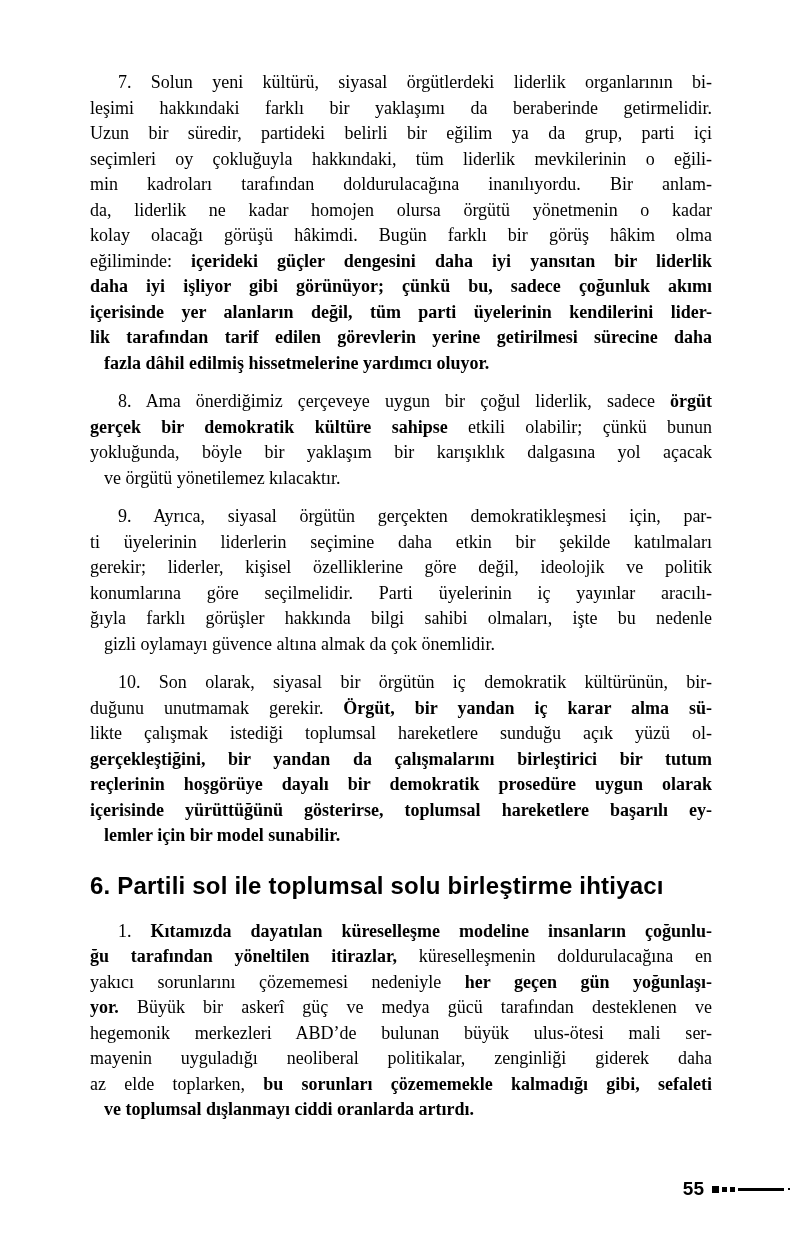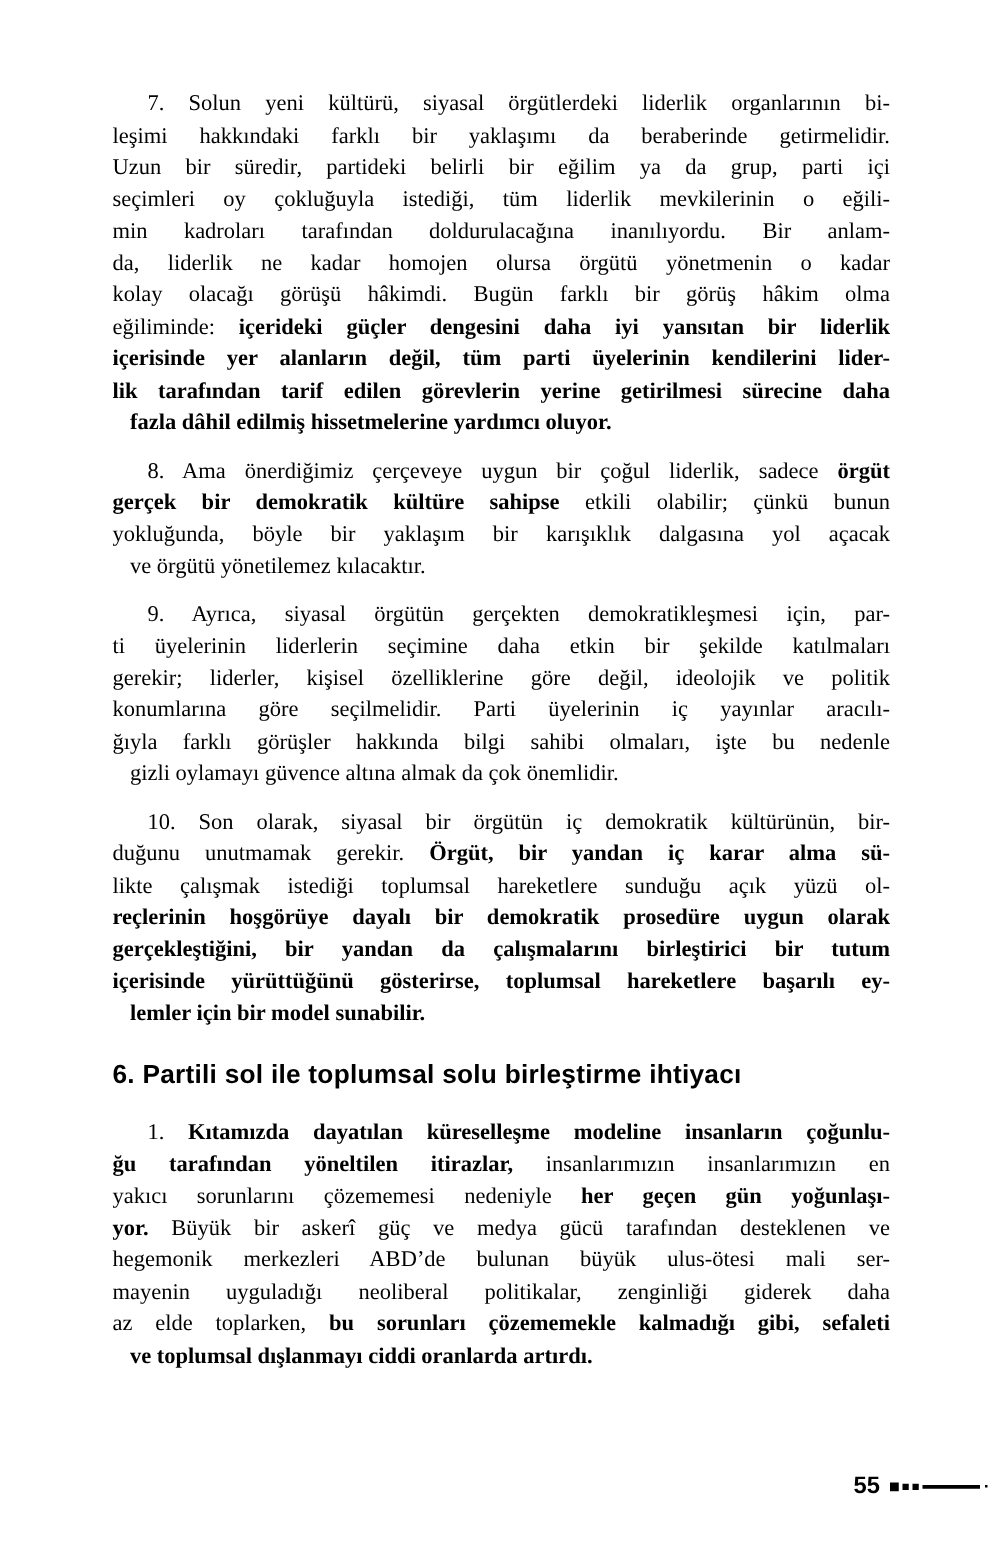--- a/index.html
+++ b/index.html
@@ -22,21 +22,21 @@
   .line {
     text-align: justify;
     text-align-last: justify;
   }
   .line.first { padding-left: 28px; }
   .line.last { text-align-last: left; margin-left: 14px; }
   .bold { font-weight: 700; }
   .heading {
     font-family: "Liberation Sans", sans-serif;
     font-weight: 700;
-    font-size: 21px;
+    font-size: 24px;
     line-height: 30px;
     margin: 22px 0 18px 0;
     letter-spacing: 0.2px;
   }
   .footer {
     position: absolute;
     top: 1177px; right: 8px;
     display: flex;
     align-items: center;
     height: 24px;
@@ -56,25 +56,26 @@
   .end-dot { width: 2px; height: 2px; background: #000; }
 </style>
 </head>
 <body>
 
 <main class="text-block" id="text-block">
     <div class="paragraph">
       <div class="line first"><span>7. Solun yeni kültürü, siyasal örgütlerdeki liderlik organlarının bi-</span></div>
       <div class="line"><span>leşimi hakkındaki farklı bir yaklaşımı da beraberinde getirmelidir.</span></div>
       <div class="line"><span>Uzun bir süredir, partideki belirli bir eğilim ya da grup, parti içi</span></div>
-      <div class="line"><span>seçimleri oy çokluğuyla istediği, tüm liderlik mevkilerinin o eğili-</span></div>
+      <div class="line"><span>seçimleri oy çokluğuyla hakkındaki, tüm liderlik mevkilerinin o eğili-</span></div>
       <div class="line"><span>min kadroları tarafından doldurulacağına inanılıyordu. Bir anlam-</span></div>
       <div class="line"><span>da, liderlik ne kadar homojen olursa örgütü yönetmenin o kadar</span></div>
       <div class="line"><span>kolay olacağı görüşü hâkimdi. Bugün farklı bir görüş hâkim olma</span></div>
       <div class="line"><span>eğiliminde: </span><span class="bold">içerideki güçler dengesini daha iyi yansıtan bir liderlik</span></div>
+      <div class="line"><span class="bold">daha iyi işliyor gibi görünüyor; çünkü bu, sadece çoğunluk akımı</span></div>
       <div class="line"><span class="bold">içerisinde yer alanların değil, tüm parti üyelerinin kendilerini lider-</span></div>
       <div class="line"><span class="bold">lik tarafından tarif edilen görevlerin yerine getirilmesi sürecine daha</span></div>
       <div class="line last"><span class="bold">fazla dâhil edilmiş hissetmelerine yardımcı oluyor.</span></div>
     </div>
     <div class="paragraph">
       <div class="line first"><span>8. Ama önerdiğimiz çerçeveye uygun bir çoğul liderlik, sadece </span><span class="bold">örgüt</span></div>
       <div class="line"><span class="bold">gerçek bir demokratik kültüre sahipse</span><span> etkili olabilir; çünkü bunun</span></div>
       <div class="line"><span>yokluğunda, böyle bir yaklaşım bir karışıklık dalgasına yol açacak</span></div>
       <div class="line last"><span>ve örgütü yönetilemez kılacaktır.</span></div>
     </div>
@@ -83,29 +84,29 @@
       <div class="line"><span>ti üyelerinin liderlerin seçimine daha etkin bir şekilde katılmaları</span></div>
       <div class="line"><span>gerekir; liderler, kişisel özelliklerine göre değil, ideolojik ve politik</span></div>
       <div class="line"><span>konumlarına göre seçilmelidir. Parti üyelerinin iç yayınlar aracılı-</span></div>
       <div class="line"><span>ğıyla farklı görüşler hakkında bilgi sahibi olmaları, işte bu nedenle</span></div>
       <div class="line last"><span>gizli oylamayı güvence altına almak da çok önemlidir.</span></div>
     </div>
     <div class="paragraph">
       <div class="line first"><span>10. Son olarak, siyasal bir örgütün iç demokratik kültürünün, bir-</span></div>
       <div class="line"><span>duğunu unutmamak gerekir. </span><span class="bold">Örgüt, bir yandan iç karar alma sü-</span></div>
       <div class="line"><span>likte çalışmak istediği toplumsal hareketlere sunduğu açık yüzü ol-</span></div>
+      <div class="line"><span class="bold">gerçekleştiğini, bir yandan da çalışmalarını birleştirici bir tutum</span></div>
       <div class="line"><span class="bold">reçlerinin hoşgörüye dayalı bir demokratik prosedüre uygun olarak</span></div>
-      <div class="line"><span class="bold">gerçekleştiğini, bir yandan da çalışmalarını birleştirici bir tutum</span></div>
       <div class="line"><span class="bold">içerisinde yürüttüğünü gösterirse, toplumsal hareketlere başarılı ey-</span></div>
       <div class="line last"><span class="bold">lemler için bir model sunabilir.</span></div>
     </div>
     <div class="heading">6. Partili sol ile toplumsal solu birleştirme ihtiyacı</div>
     <div class="paragraph">
       <div class="line first"><span>1. </span><span class="bold">Kıtamızda dayatılan küreselleşme modeline insanların çoğunlu-</span></div>
-      <div class="line"><span class="bold">ğu tarafından yöneltilen itirazlar,</span><span> insanlarımızın insanlarımızın en</span></div>
+      <div class="line"><span class="bold">ğu tarafından yöneltilen itirazlar,</span><span> küreselleşmenin doldurulacağına en</span></div>
       <div class="line"><span>yakıcı sorunlarını çözememesi nedeniyle </span><span class="bold">her geçen gün yoğunlaşı-</span></div>
       <div class="line"><span class="bold">yor.</span><span> Büyük bir askerî güç ve medya gücü tarafından desteklenen ve</span></div>
       <div class="line"><span>hegemonik merkezleri ABD’de bulunan büyük ulus-ötesi mali ser-</span></div>
       <div class="line"><span>mayenin uyguladığı neoliberal politikalar, zenginliği giderek daha</span></div>
       <div class="line"><span>az elde toplarken, </span><span class="bold">bu sorunları çözememekle kalmadığı gibi, sefaleti</span></div>
       <div class="line last"><span class="bold">ve toplumsal dışlanmayı ciddi oranlarda artırdı.</span></div>
     </div>
   </main>
 
 <div class="footer">

